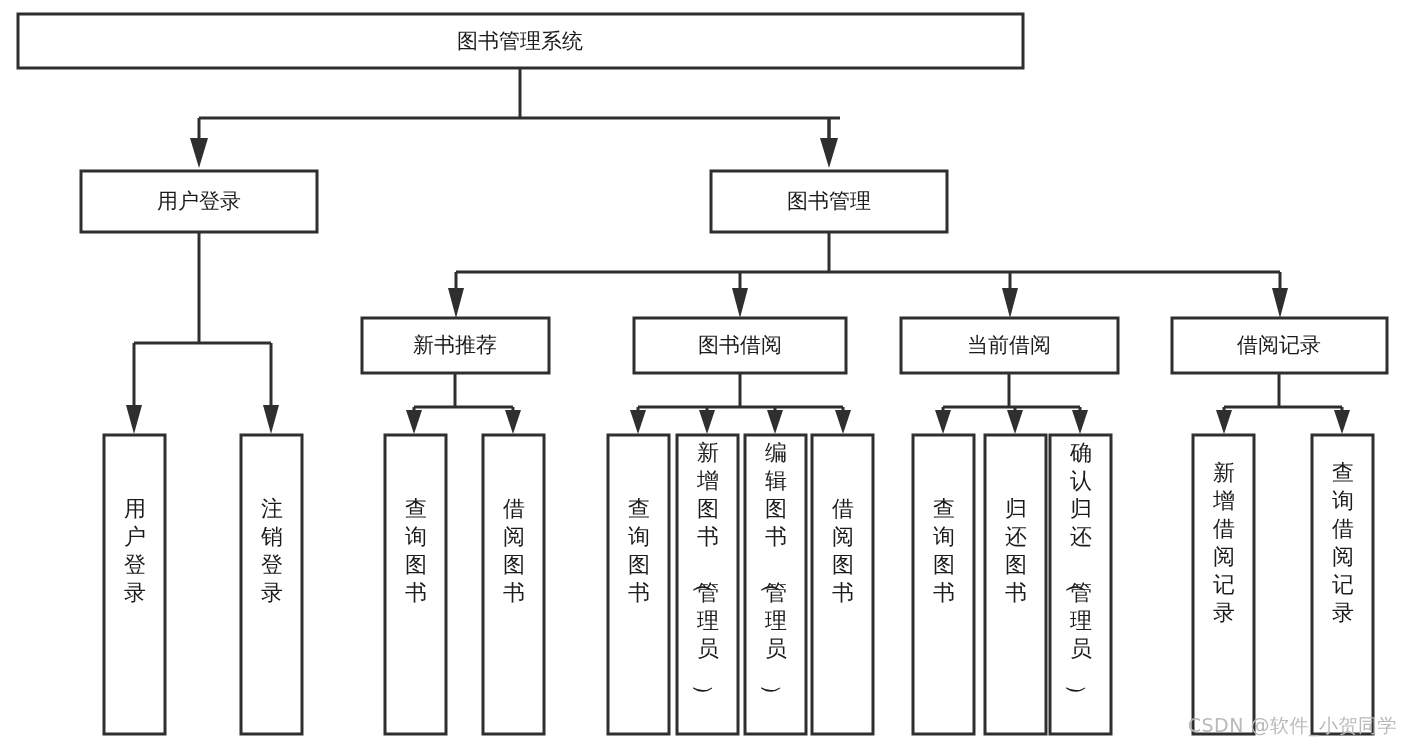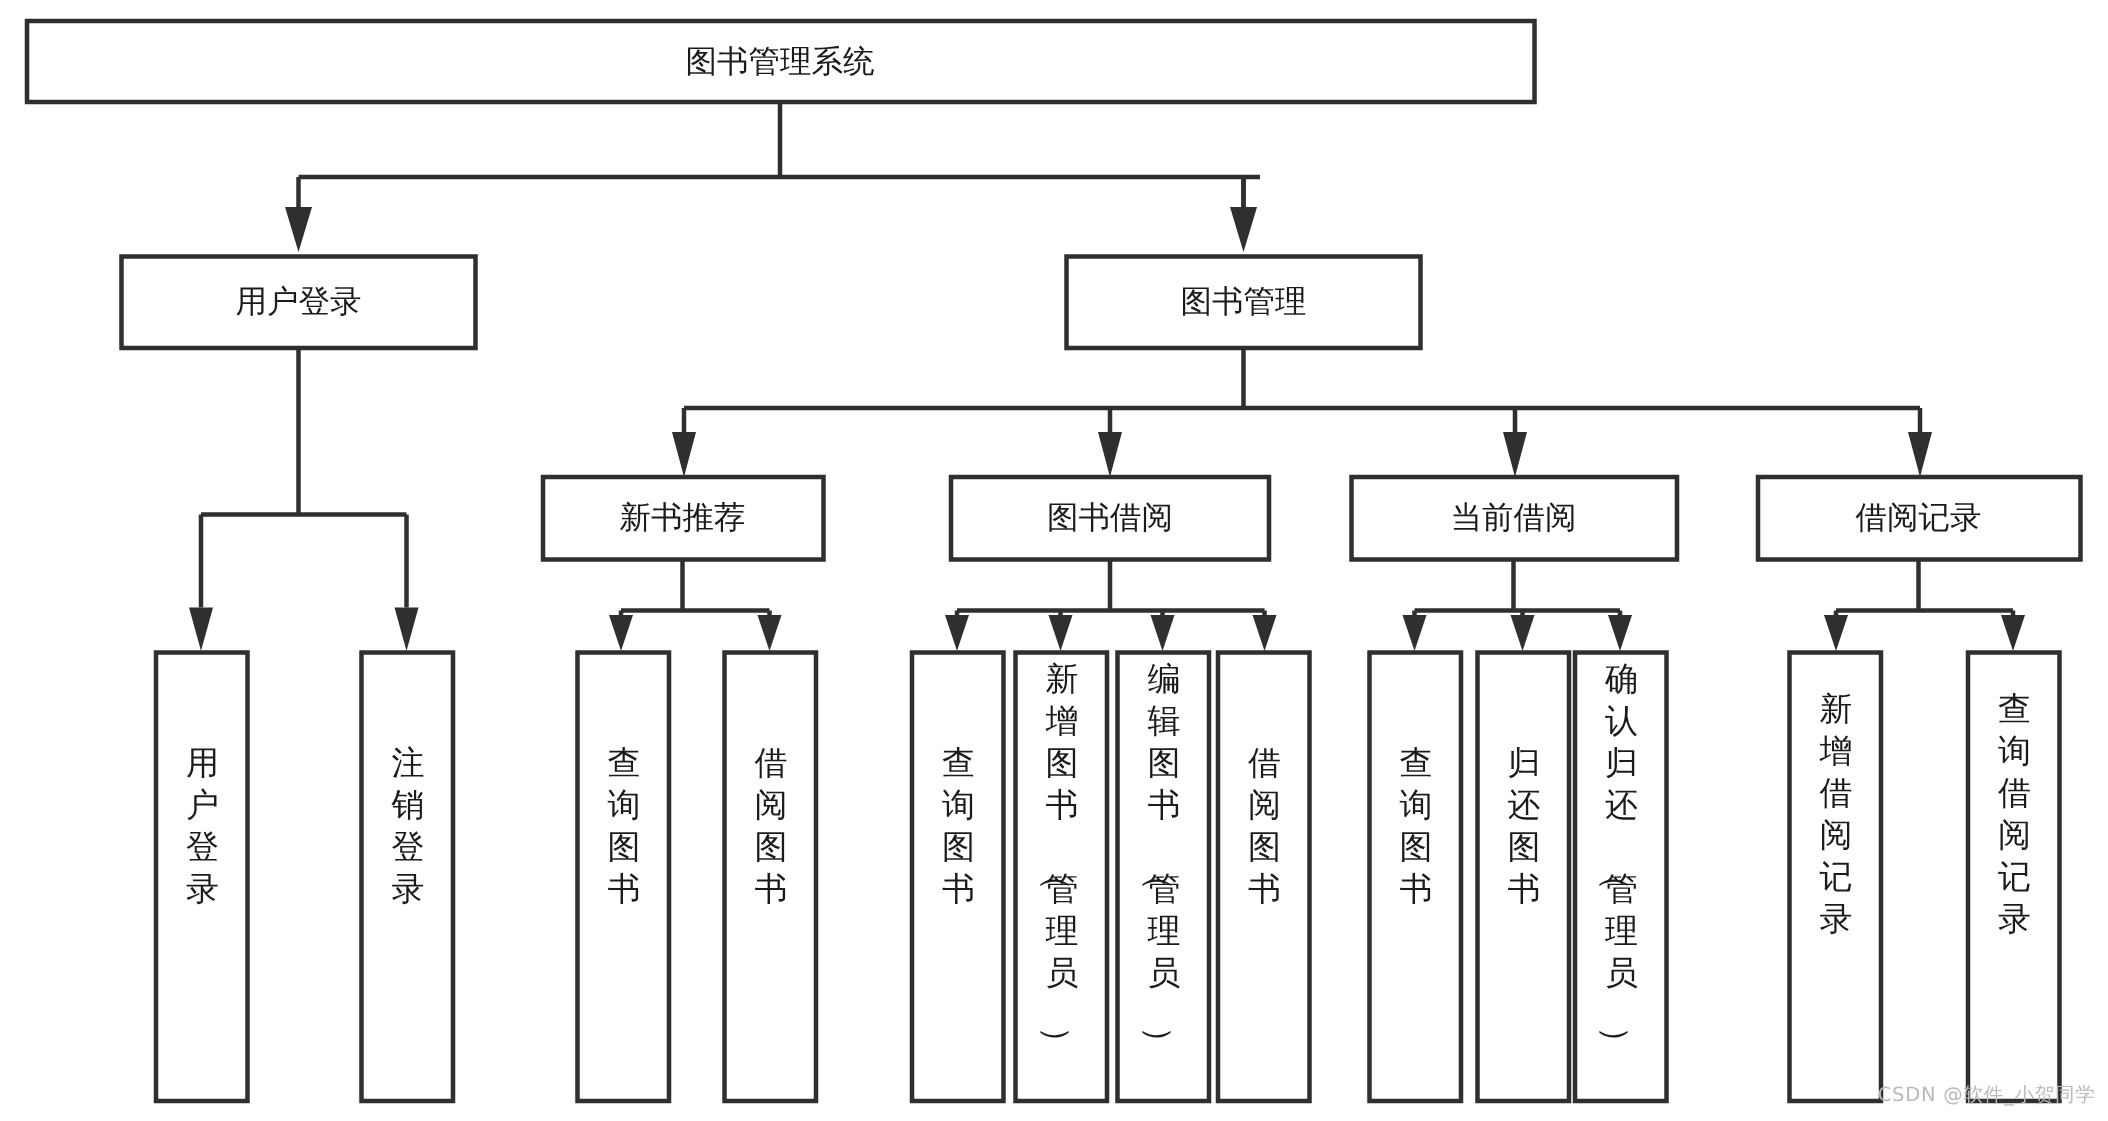--- a/index.html
+++ b/index.html
@@ -44,21 +44,21 @@
   }
   .arrow-head {
     fill: #2f2f2f;
     stroke: none;
   }
   .watermark {
     position: absolute;
     right: 8px;
     bottom: 8px;
     font-family: "DejaVu Sans", "Liberation Sans", sans-serif;
-    font-size: 13px;
+    font-size: 19px;
     color: #b9b9b9;
     white-space: nowrap;
     letter-spacing: 0.5px;
     pointer-events: none;
   }
 </style>
 </head>
 <body>
 
 <svg id="diagram" viewBox="0 0 1405 747" xmlns="http://www.w3.org/2000/svg">

